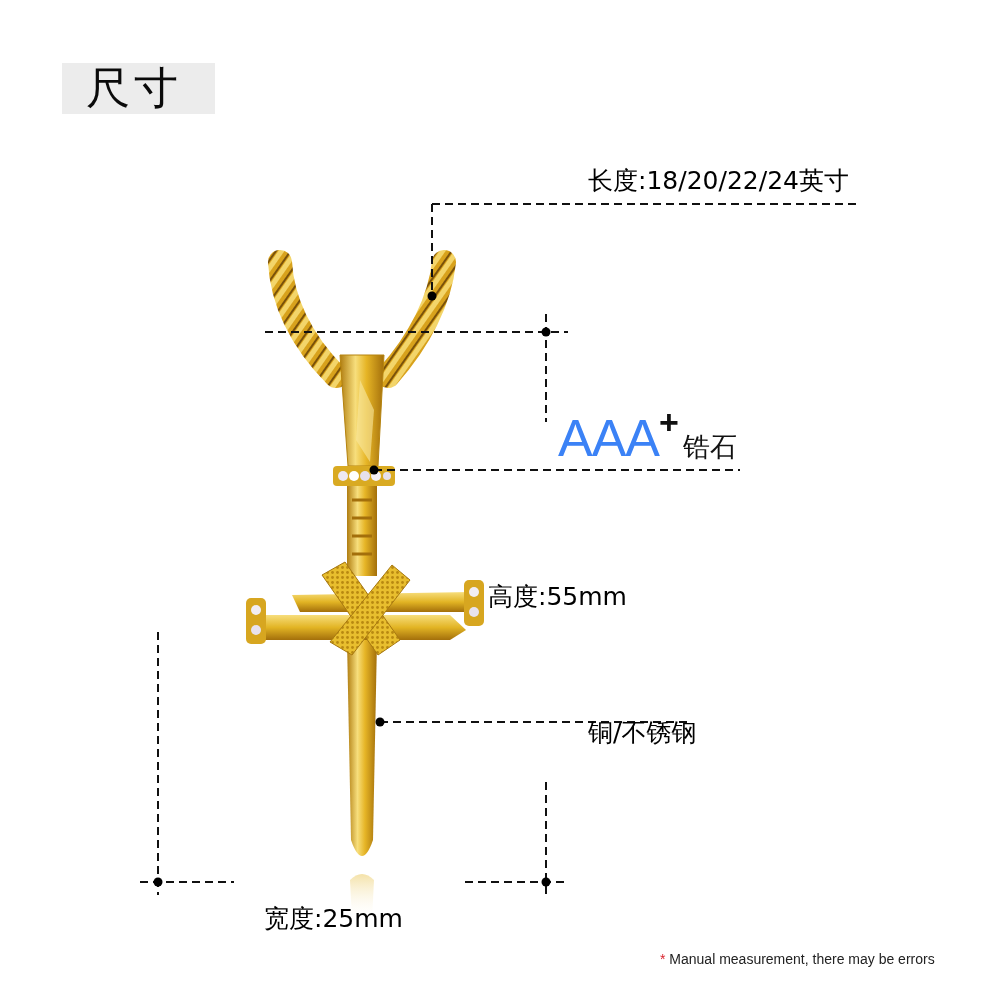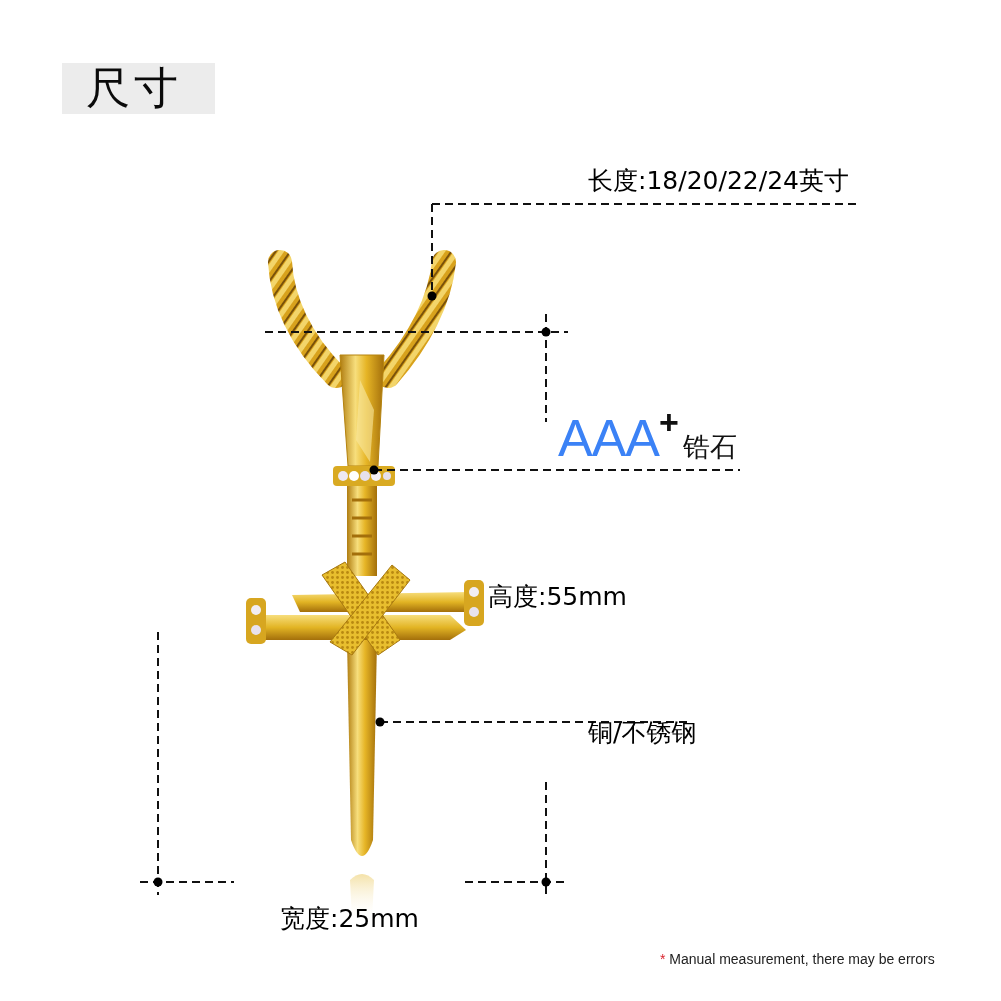--- a/index.html
+++ b/index.html
@@ -113,18 +113,18 @@
 </svg>
 
 <div class="abs label" style="left:588px; top:166px;">长度:18/20/22/24英寸</div>
 
 <div class="abs" style="left:558px; top:412px; white-space:nowrap;">
   <span class="aaa">AAA</span><span class="aaa-plus" style="position:relative; top:-22px;">+</span><span class="aaa-sub" style="margin-left:4px;">锆石</span>
 </div>
 
 <div class="abs label" style="left:488px; top:582px;">高度:55mm</div>
 <div class="abs label" style="left:588px; top:690px;margin-top:28px;">铜/不锈钢</div>
-<div class="abs label" style="left:280px; top:904px;">宽度:25mm</div>
+<div class="abs label" style="left:264px; top:904px;">宽度:25mm</div>
 
 <div class="abs note" style="left:660px; top:950px;">
   <span class="star">*</span>
   <span style="">Manual measurement, there may be errors</span>
 </div>
 
 </body></html>

